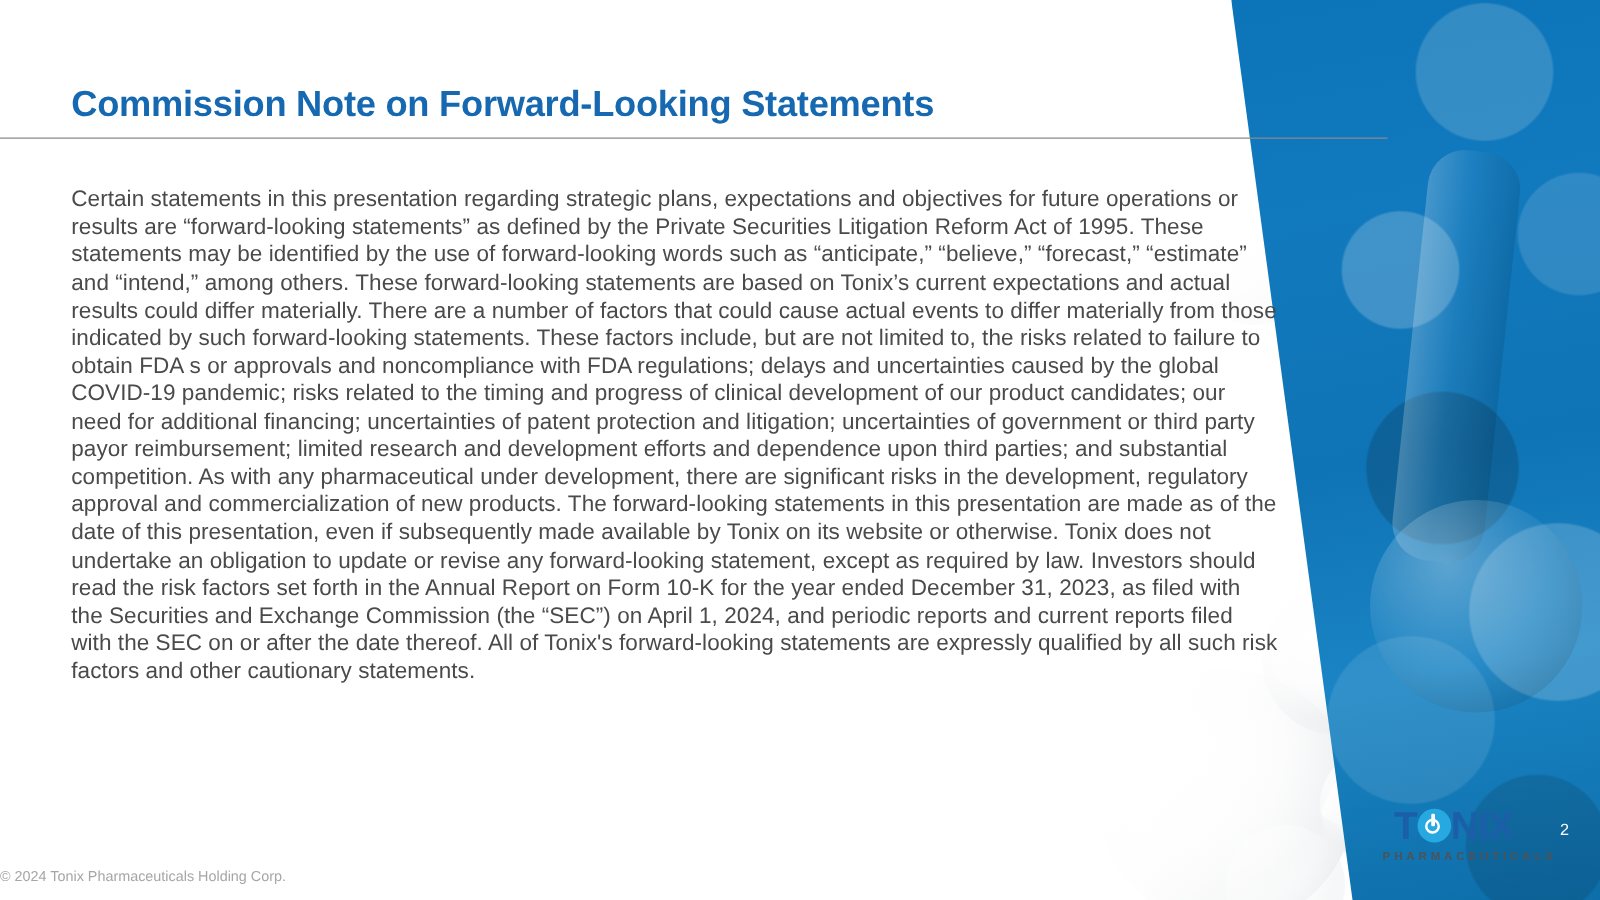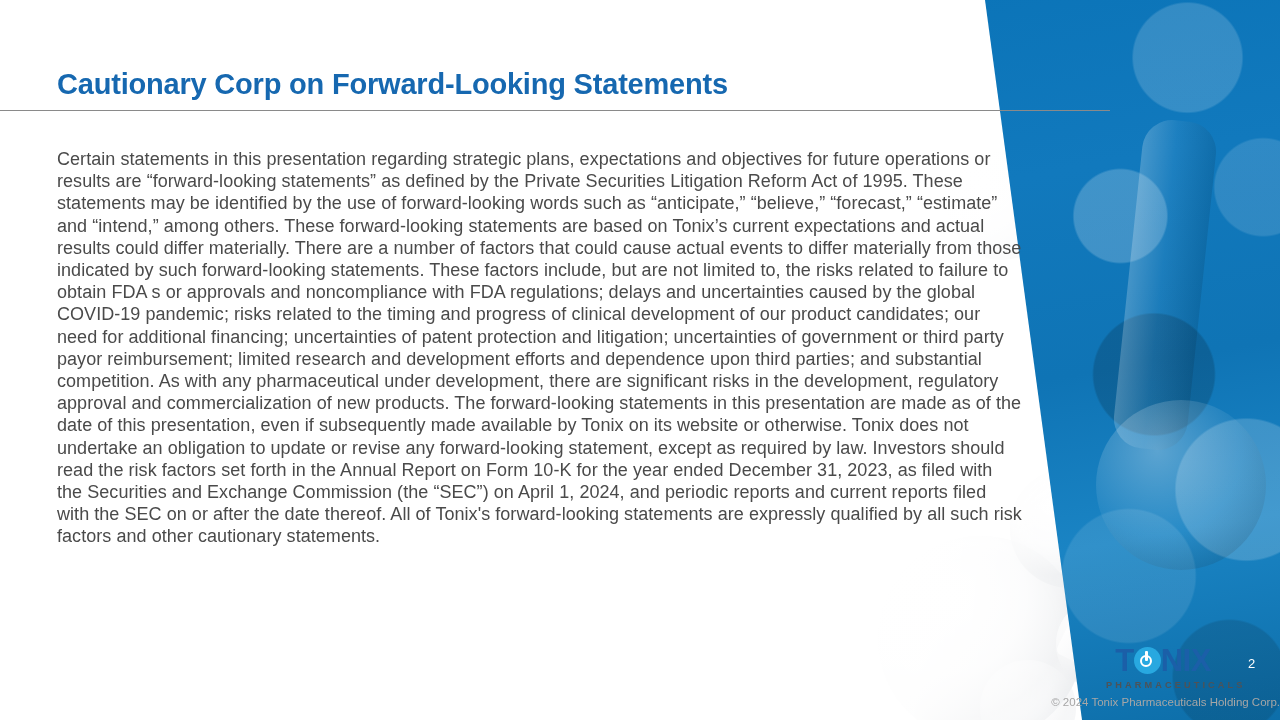--- a/index.html
+++ b/index.html
@@ -130,21 +130,21 @@
     color: #4a4a4a;
     white-space: pre-wrap;
     letter-spacing: 0.05px;
   }
 
   
   .copyright {
     position: absolute;
     left: 0; top: 696px;
     width: 1280px;
-    text-align: right;
+    text-align: left;
     font-size: 11.5px;
     color: #a6a6a6;
   }
   .page-number {
     position: absolute;
     left: 1248px; top: 656px;
     font-size: 13px;
     color: #ffffff;
   }
 
@@ -220,21 +220,21 @@
     <div class="white-veil"></div>
 
     <div class="blue-band"></div>
     <div class="band-clip">
       <div class="band-tube"></div>
       <div class="band-bulb"></div>
     </div>
     <div class="band-gloss"></div>
   </div>
 
-  <div class="page-title">Cautionary Corp on Forward-Looking Statements</div>
+  <div class="page-title">Commission Note on Forward-Looking Statements</div>
   <div class="title-rule"></div>
 
   <div class="body-text">Certain statements in this presentation regarding strategic plans, expectations and objectives for future operations or results are “forward-looking statements” as defined by the Private Securities Litigation Reform Act of 1995. These statements may be identified by the use of forward-looking words such as “anticipate,” “believe,” “forecast,” “estimate” and “intend,” among others. These forward-looking statements are based on Tonix’s current expectations and actual results could differ materially. There are a number of factors that could cause actual events to differ materially from those indicated by such forward-looking statements. These factors include, but are not limited to, the risks related to failure to obtain FDA s or approvals and noncompliance with FDA regulations; delays and uncertainties caused by the global COVID-19 pandemic; risks related to the timing and progress of clinical development of our product candidates; our need for additional financing; uncertainties of patent protection and litigation; uncertainties of government or third party payor reimbursement; limited research and development efforts and dependence upon third parties; and substantial competition. As with any pharmaceutical under development, there are significant risks in the development, regulatory approval and commercialization of new products. The forward-looking statements in this presentation are made as of the date of this presentation, even if subsequently made available by Tonix on its website or otherwise. Tonix does not undertake an obligation to update or revise any forward-looking statement, except as required by law. Investors should read the risk factors set forth in the Annual Report on Form 10-K for the year ended December 31, 2023, as filed with the Securities and Exchange Commission (the “SEC”) on April 1, 2024, and periodic reports and current reports filed with the SEC on or after the date thereof. All of Tonix's forward-looking statements are expressly qualified by all such risk factors and other cautionary statements.</div>
 
   <div class="copyright">© 2024 Tonix Pharmaceuticals Holding Corp.</div>
 
   <div class="page-number">2</div>
 
   <div class="logo">
     <div class="logo-word">

